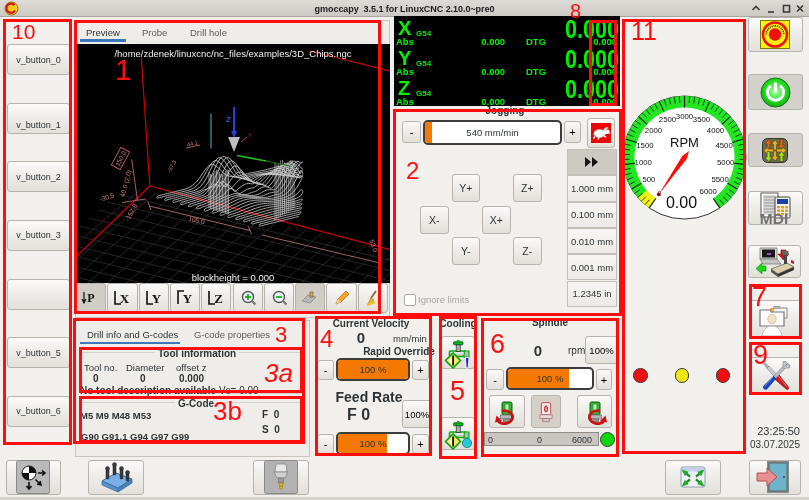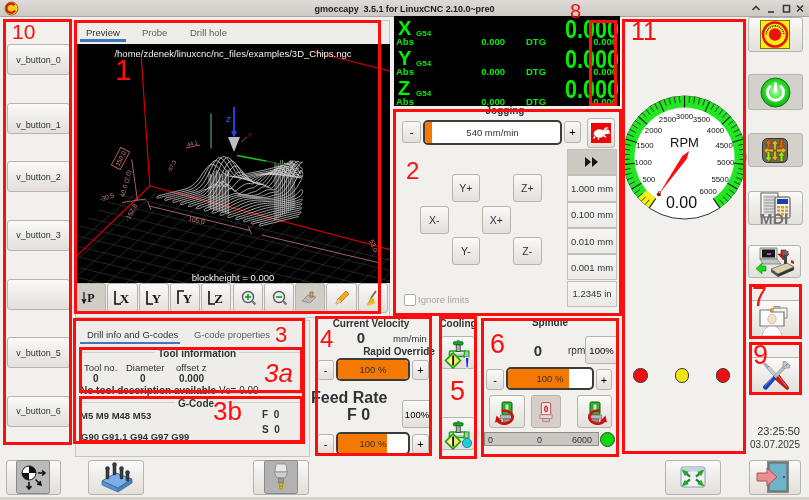--- a/index.html
+++ b/index.html
@@ -410,21 +410,21 @@
 <div class="txt b" style="left:311px;top:318px;width:120px;text-align:center;font-size:10px;">Current Velocity</div>
 <div class="txt b" style="left:311px;top:329px;width:100px;text-align:center;font-size:15px;">0</div>
 <div class="txt" style="left:393px;top:333px;font-size:9.5px;">mm/min</div>
 <div class="txt b" style="left:311px;top:346px;width:112px;text-align:center;font-size:10px;margin-left:32px;">Rapid Override</div>
 <div class="btn ctr" style="left:317px;top:360px;width:17px;height:20px;font-size:11px;">-</div>
 <div class="slider" style="left:336px;top:358px;width:74px;height:23px;">
 <div class="sfill" style="width:74px;"></div>
       <div class="slbl">100 %</div>
     </div>
 <div class="btn ctr" style="left:412px;top:360px;width:17px;height:20px;font-size:11px;">+</div>
-<div class="txt b" style="left:311px;top:389px;width:116px;text-align:left;font-size:16px;">Feed Rate</div>
+<div class="txt b" style="left:311px;top:389px;width:116px;text-align:center;font-size:14px;">Feed Rate</div>
 <div class="txt b" style="left:347px;top:406px;font-size:16px;">F&nbsp;0</div>
 <div class="btn ctr" style="left:402px;top:400px;width:30px;height:28px;font-size:9.5px;">100%</div>
 <div class="btn ctr" style="left:317px;top:434px;width:17px;height:20px;font-size:11px;">-</div>
 <div class="slider" style="left:336px;top:432px;width:74px;height:23px;">
 <div class="sfill" style="width:49px;"></div>
       <div class="slbl">100 %</div>
     </div>
 <div class="btn ctr" style="left:412px;top:434px;width:17px;height:20px;font-size:11px;">+</div>
 <div class="txt b" style="left:438px;top:318px;width:40px;text-align:center;font-size:10px;">Cooling</div>
 <div class="btn ctr" style="left:441px;top:336px;width:34px;height:33px;display:flex;align-items:center;justify-content:center;">

